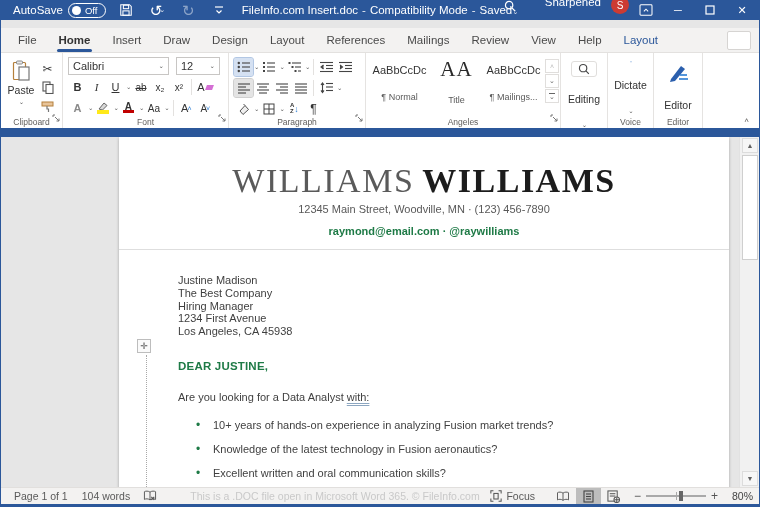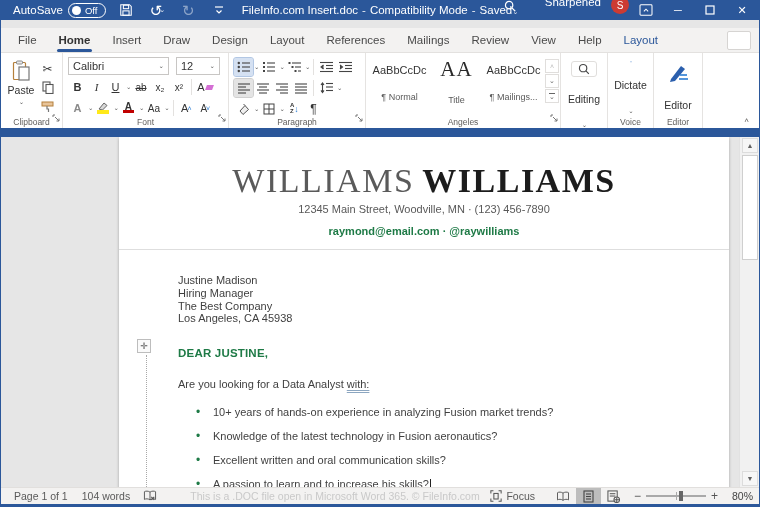--- a/index.html
+++ b/index.html
@@ -568,22 +568,23 @@
     </div>
 
     <div class="tbl-handle">
       <span style="font-size:9px; color:#555;">✛</span>
     </div>
     <div class="tbl-dotted"></div>
 
     <div class="letter">
       <div class="recipient">
         <div>Justine Madison</div>
+        <div>The Best Company</div>
         <div>Hiring Manager</div>
-        <div>The Best Company</div>
+        <div>1234 First Avenue</div>
         <div>Los Angeles, CA 45938</div>
       </div>
       <div class="salutation">DEAR JUSTINE,</div>
       <div class="intro">
         <span>Are you looking for a Data Analyst </span><span class="dbl-underline">with:</span>
       </div>
       <ul class="blist">
         <li>10+ years of hands-on experience in analyzing Fusion market trends?</li>
         <li>Knowledge of the latest technology in Fusion aeronautics?</li>
         <li>Excellent written and oral communication skills?</li>

